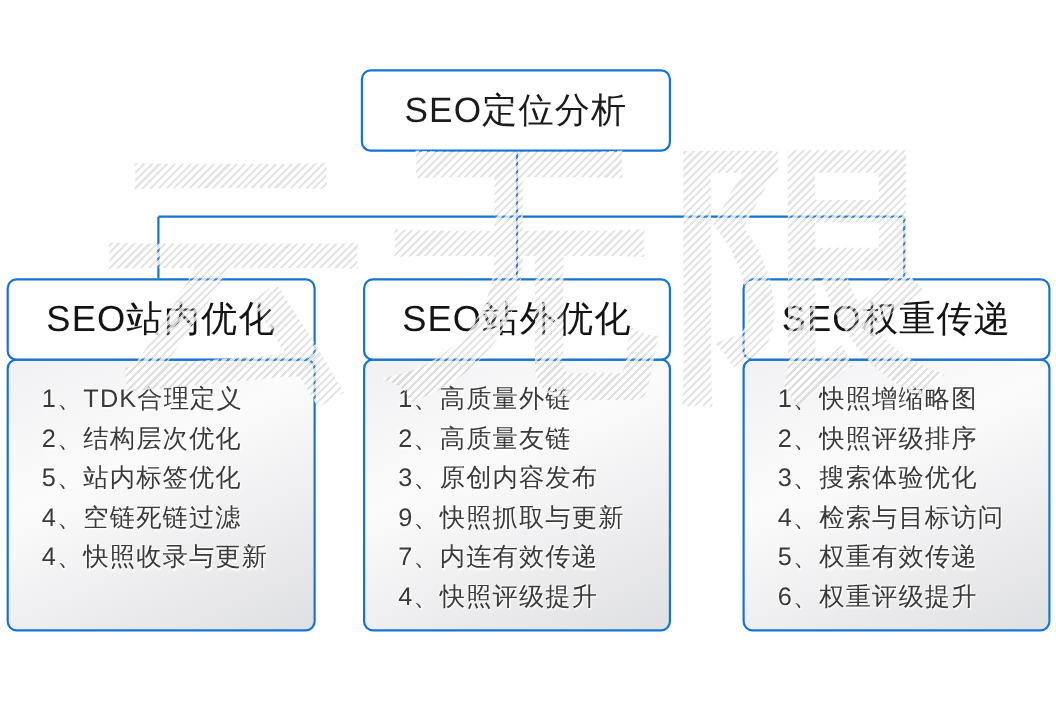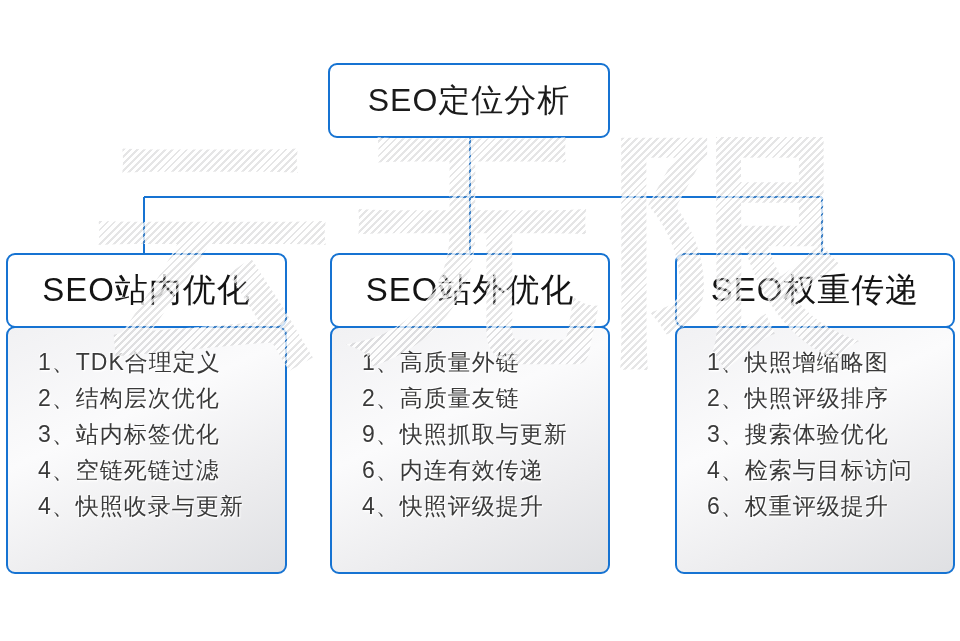--- a/index.html
+++ b/index.html
@@ -74,47 +74,49 @@
     <span class="label">SEO定位分析</span>
   </div>
 
   <div class="column col-0">
     <div class="header-box">
       <span class="label">SEO站内优化</span>
     </div>
     <div class="list-box">
       <div class="li">1、TDK合理定义</div>
       <div class="li">2、结构层次优化</div>
-      <div class="li">3、站内标签优化</div>
+      <div class="li">5、站内标签优化</div>
       <div class="li">4、空链死链过滤</div>
       <div class="li">4、快照收录与更新</div>
     </div>
   </div>
 
   <div class="column col-1">
     <div class="header-box">
       <span class="label">SEO站外优化</span>
     </div>
     <div class="list-box">
       <div class="li">1、高质量外链</div>
       <div class="li">2、高质量友链</div>
+      <div class="li">3、原创内容发布</div>
       <div class="li">9、快照抓取与更新</div>
-      <div class="li">6、内连有效传递</div>
+      <div class="li">7、内连有效传递</div>
       <div class="li">4、快照评级提升</div>
     </div>
   </div>
 
   <div class="column col-2">
     <div class="header-box">
       <span class="label">SEO权重传递</span>
     </div>
     <div class="list-box">
       <div class="li">1、快照增缩略图</div>
       <div class="li">2、快照评级排序</div>
       <div class="li">3、搜索体验优化</div>
       <div class="li">4、检索与目标访问</div>
+      <div class="li">5、权重有效传递</div>
       <div class="li">6、权重评级提升</div>
     </div>
   </div>
 
   <div class="watermark">云无限</div>
 
 </div>
 
 </body></html>

